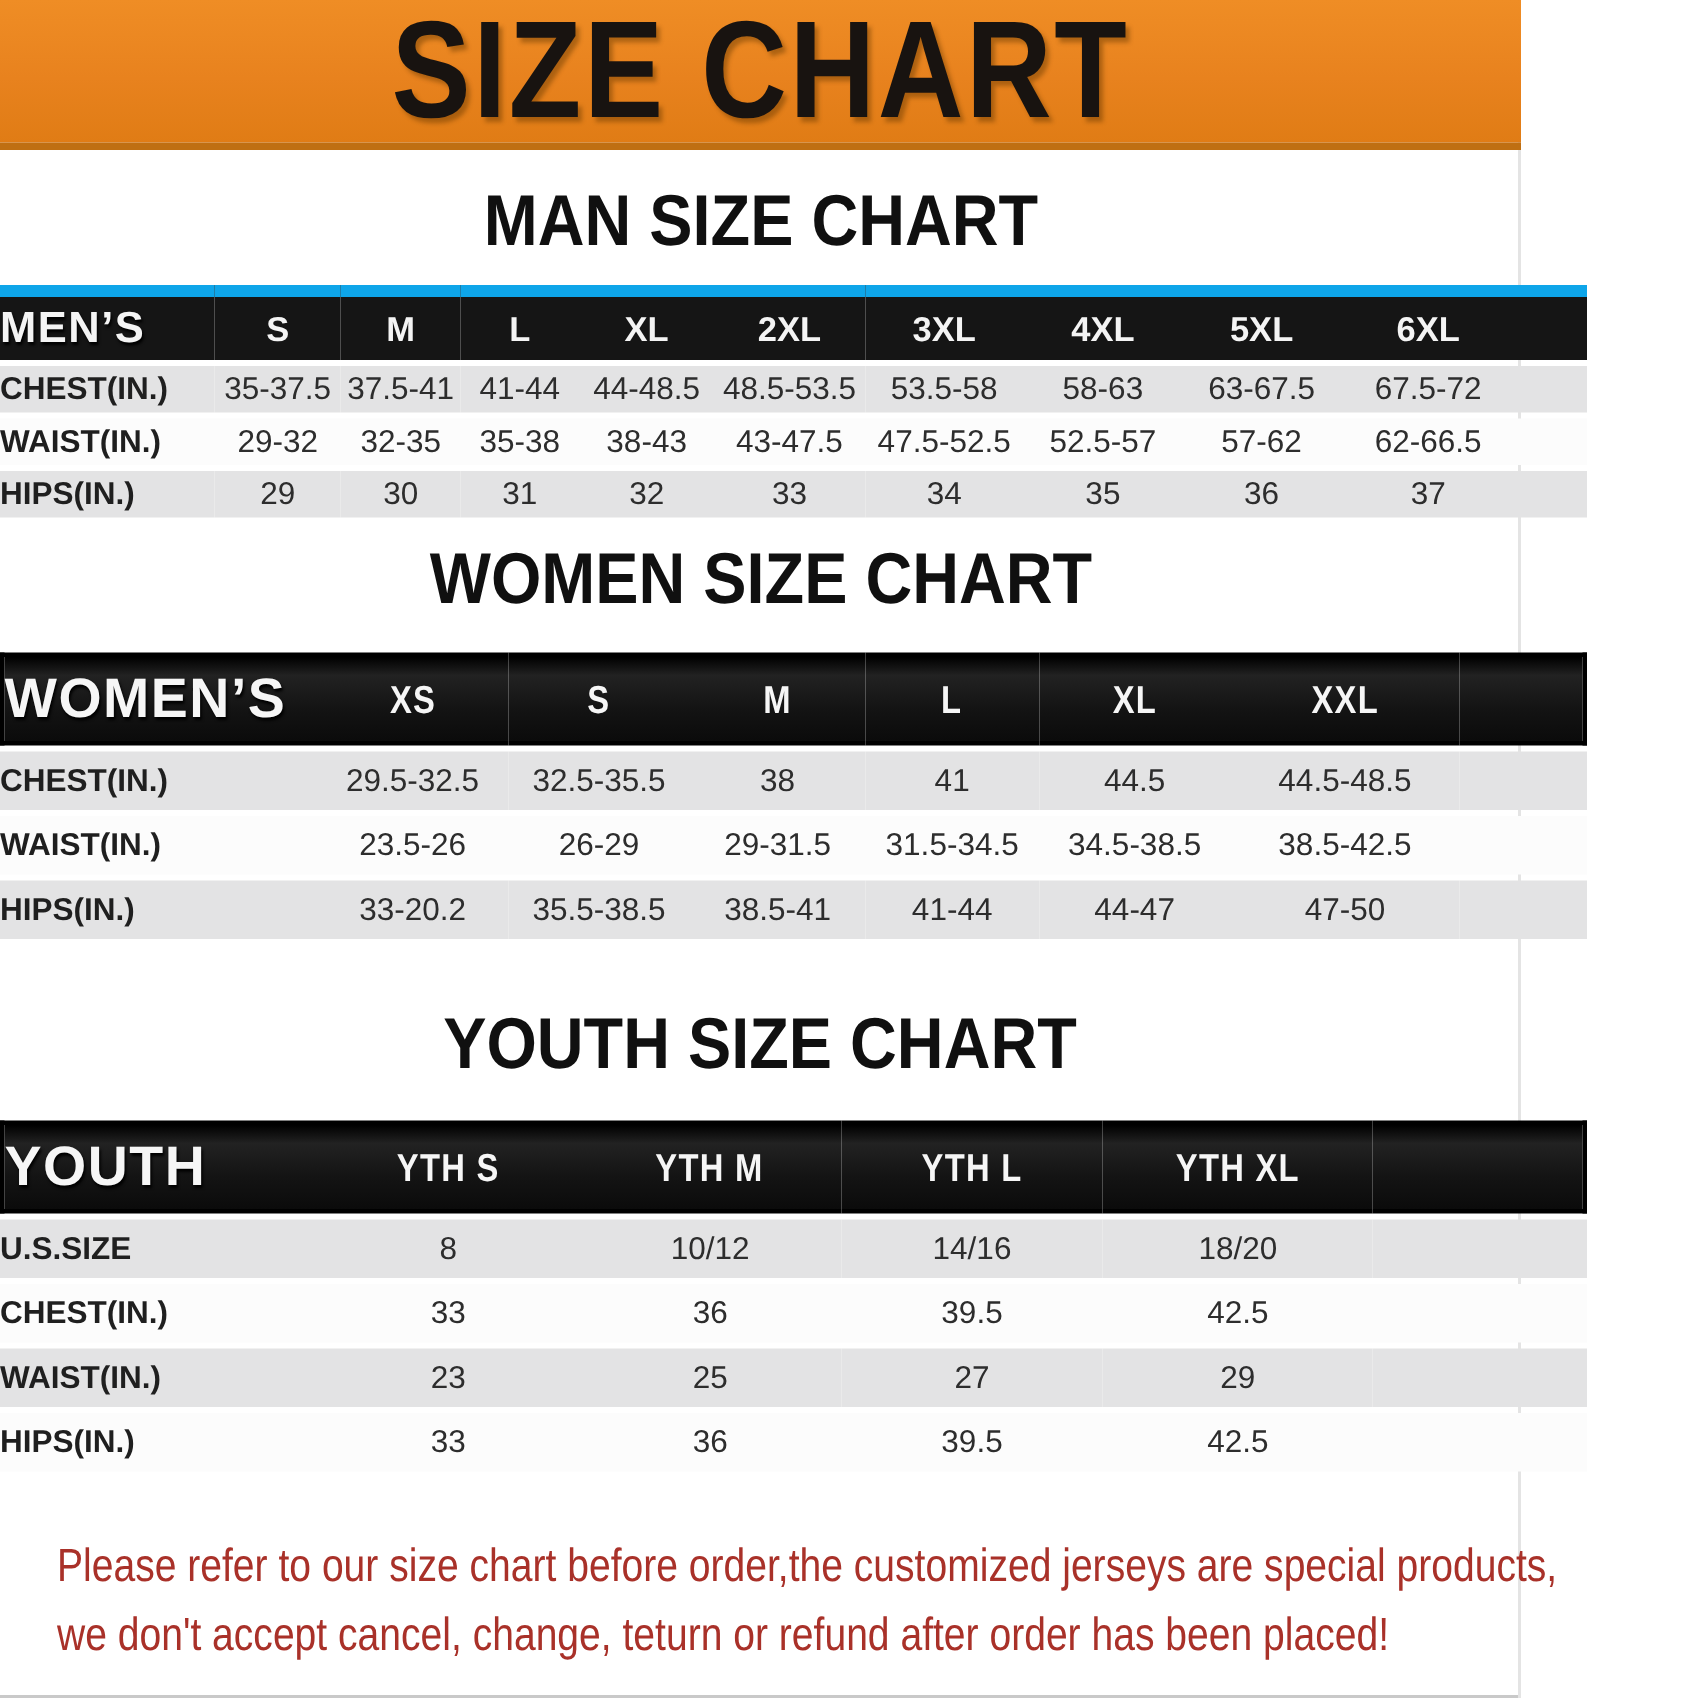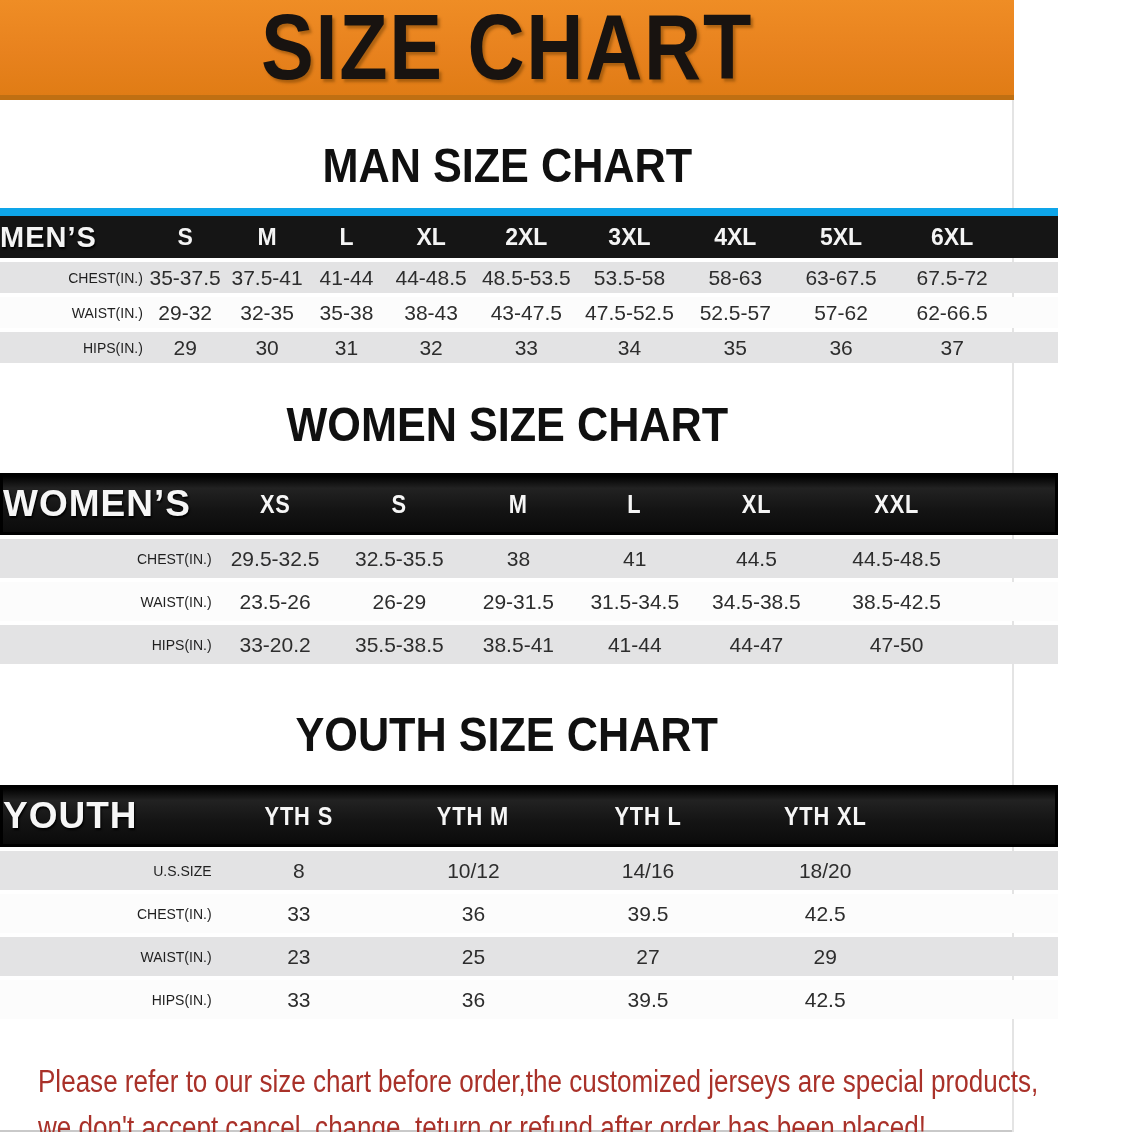--- a/index.html
+++ b/index.html
@@ -22,26 +22,26 @@
   }
   .banner-title{
     display:inline-block;
     font-size:92px;line-height:95px;font-weight:bold;
     letter-spacing:2px;color:#181310;
     transform:scaleX(0.86);transform-origin:center;
     text-shadow:3px 3px 3px rgba(100,55,0,0.45);
     white-space:nowrap;
   }
   
-  .section-heading{margin-top:42px;text-align:center;}
+  .section-heading{margin-top:24px;text-align:center;}
   .section-heading span{
     display:inline-block;font-size:48px;line-height:48px;font-weight:bold;
     color:#101010;letter-spacing:0px;transform:scaleX(0.9);white-space:nowrap;
   }
-  .gap-lg{margin-top:34px;}
+  .gap-lg{margin-top:14px;}
   .gap-xl{margin-top:43px;}
   
   table.tbl{
     width:1058px;margin:14px auto 0 auto;
     border-collapse:separate;border-spacing:0 4px;table-layout:fixed;
   }
   table.tbl th, table.tbl td{padding:0;overflow:hidden;white-space:nowrap;}
   
   .tbl-men thead th{
     height:42px;background:#151515;border-top:8px solid #0ea5e9;
@@ -62,21 +62,21 @@
   table.tbl tbody tr:nth-child(even) td{background:#fcfcfc;}
   
   .corner{
     text-align:left;padding-left:16px;font-weight:bold;letter-spacing:1px;
     font-size:37px;text-shadow:1px 2px 2px #000;
   }
   .tbl-men .corner{font-size:29px;}
   .colhead{text-align:center;font-weight:bold;font-size:23px;}
   .tbl-big .colhead{font-size:26px;font-weight:bold;}
   .colhead .cond{display:inline-block;transform:scaleX(0.84);letter-spacing:1px;}
-  .rowlabel{text-align:right;font-size:14px;color:#1f1f1f;}
+  .rowlabel{text-align:left;font-size:21px;color:#1f1f1f;font-weight:bold;}
   .val{text-align:center;font-size:21px;color:#2d2d2d;}
   
   .disclaimer{margin-top:36px;padding-left:38px;}
   .disclaimer-line{
     display:block;font-size:31px;line-height:46px;color:#a93129;
     transform:scaleX(0.84);transform-origin:left center;white-space:nowrap;
   }
 </style>
 </head>
 <body>

